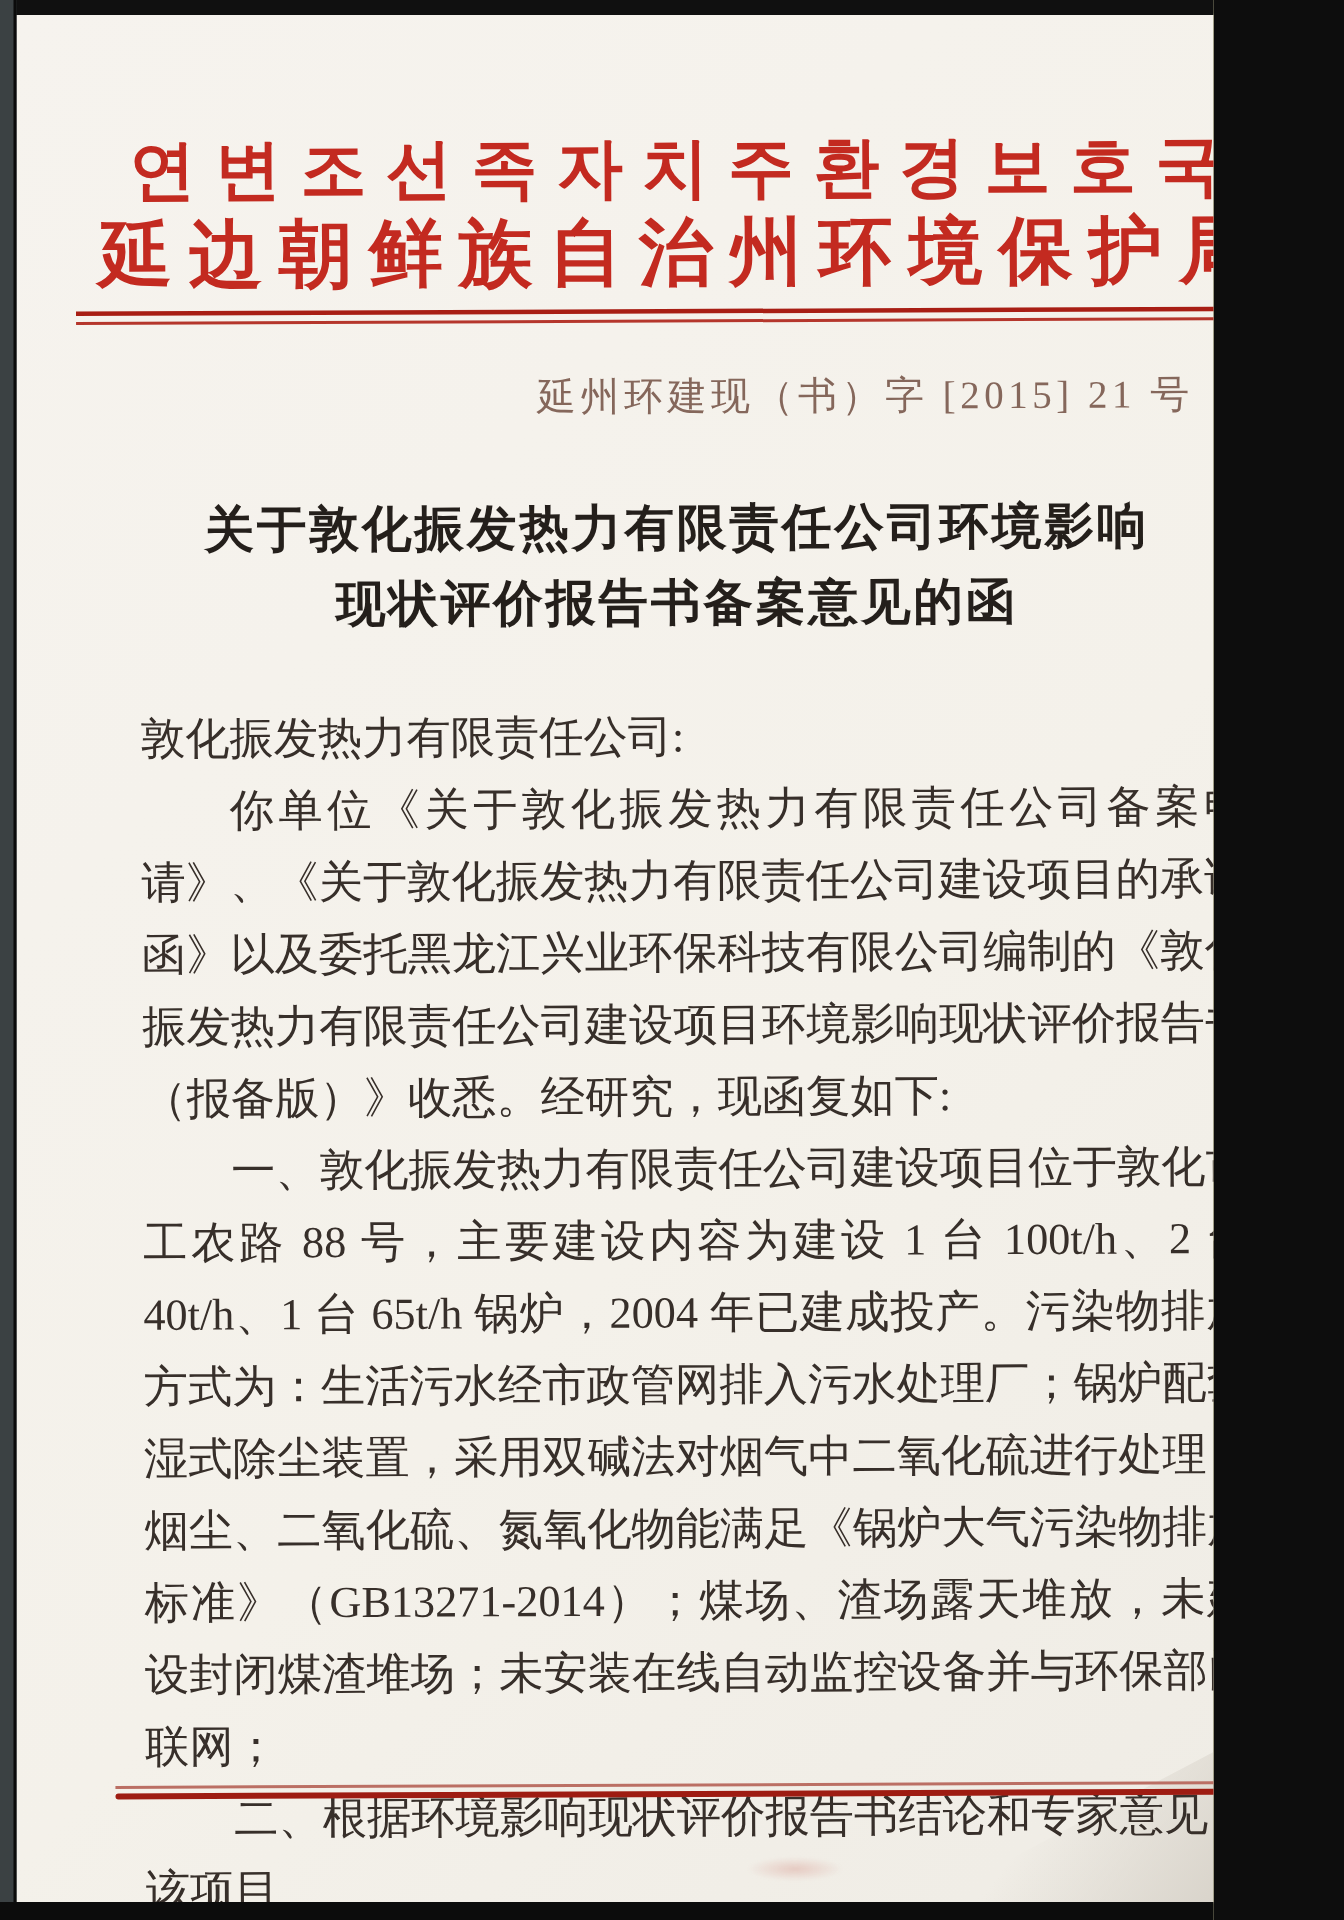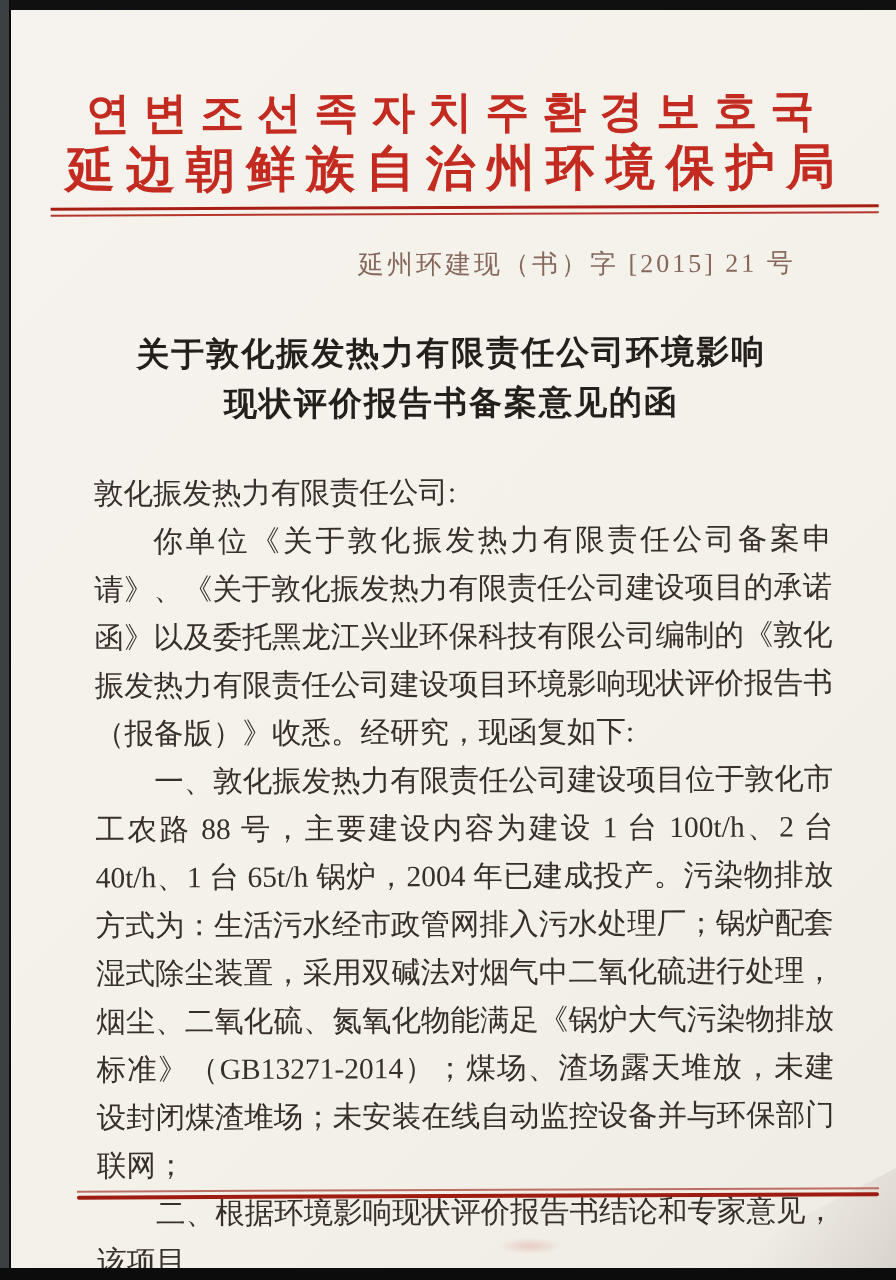--- a/index.html
+++ b/index.html
@@ -3,21 +3,21 @@
 <meta charset="utf-8">
 <style>
   html,body{margin:0;padding:0;}
   body{
     width:896px;height:1280px;
     background:#0d0d0d;
     font-family:"Liberation Serif","DejaVu Serif",serif;
     overflow:hidden;
   }
   .scan{
-    position:relative;width:896px;height:1280px;overflow:hidden;background:#fef9c3;
+    position:relative;width:809px;height:1280px;overflow:hidden;background:#fef9c3;
   }
   .paper{
     position:absolute;left:8px;top:9px;right:0;bottom:11px;
     background:linear-gradient(135deg,#f6f3ee 0%,#f4f1ea 60%,#efece5 100%);
   }
   .scan-edge-top{
     position:absolute;left:0;top:0;width:896px;height:10px;background:#101010;z-index:5;
   }
   .scan-edge-left{
     position:absolute;left:0;top:0;bottom:0;width:9px;

